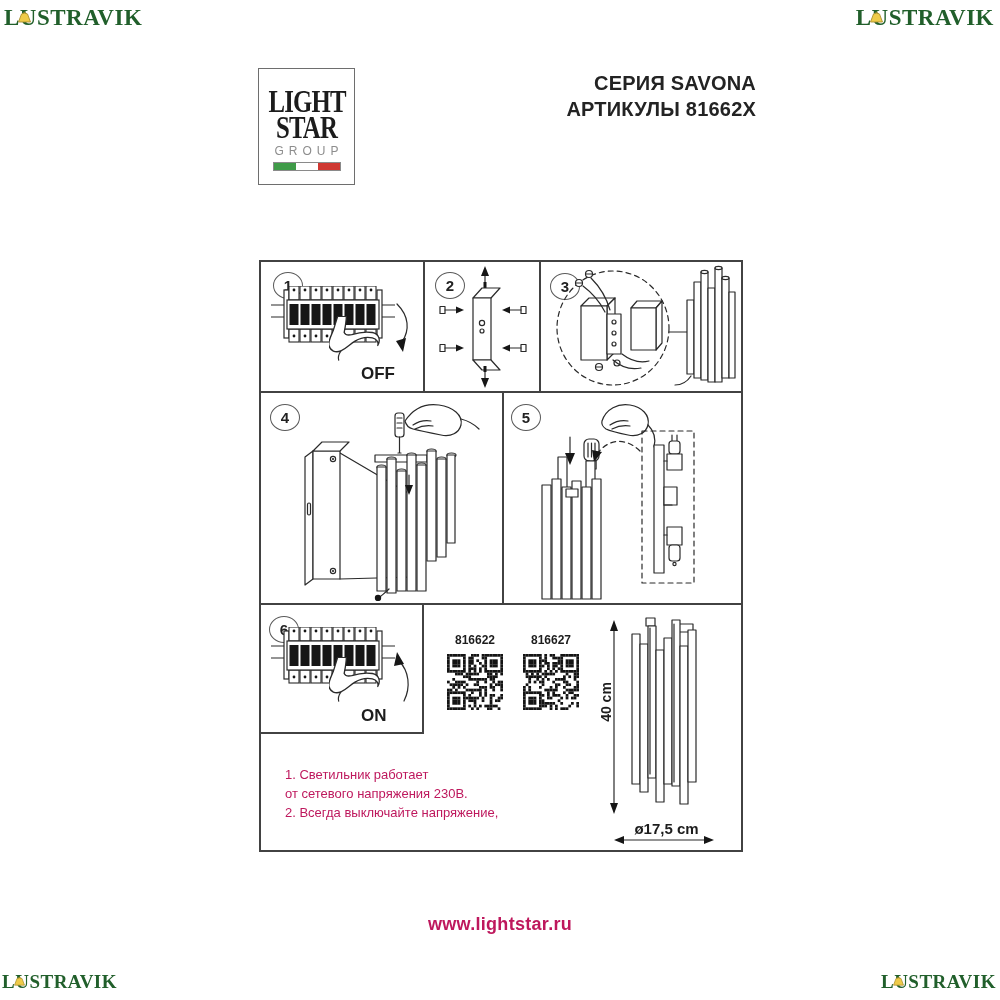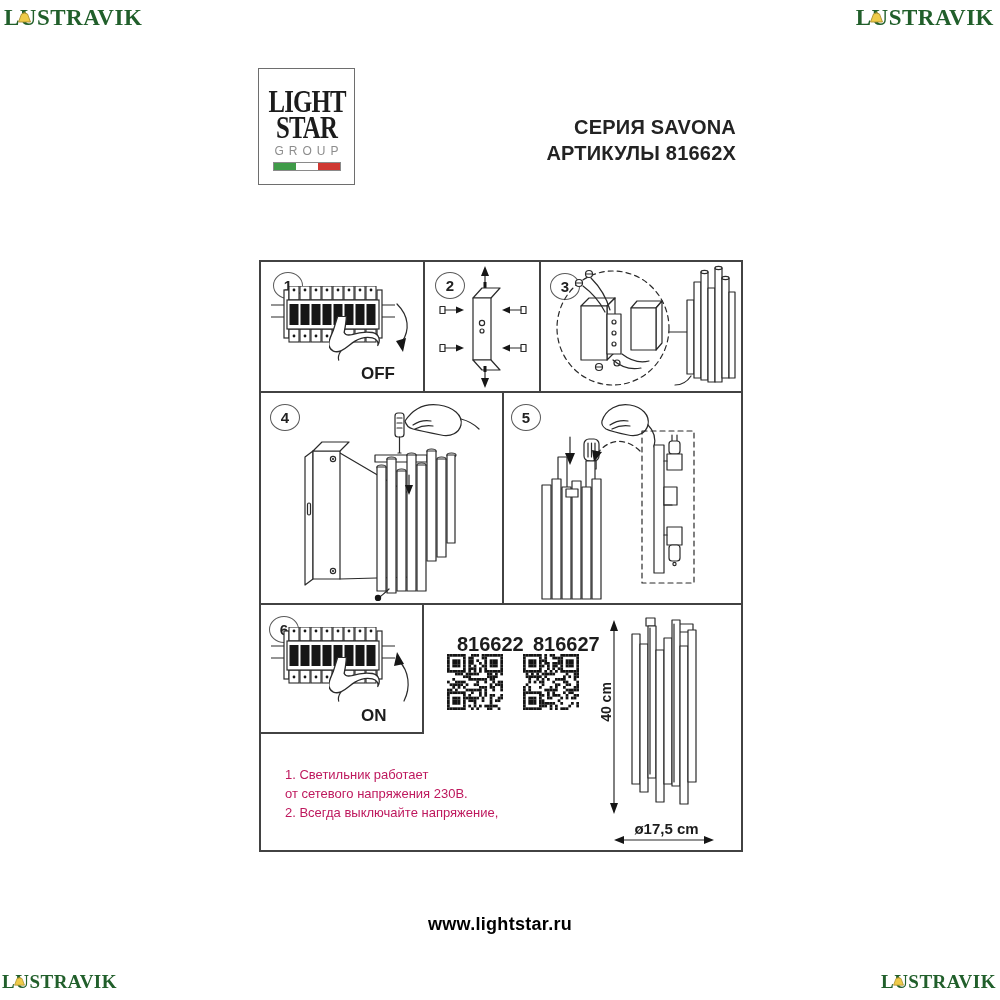--- a/index.html
+++ b/index.html
@@ -16,46 +16,46 @@
   .logo{position:absolute;left:258px;top:68px;width:97px;height:117px;
         border:1.5px solid #6e6e6e;box-sizing:border-box;text-align:center;}
   .logo .word{font-family:"Liberation Serif",serif;font-weight:bold;color:#1c1c1c;
         font-size:31px;line-height:26px;transform:scaleX(.8);transform-origin:50% 50%;
         letter-spacing:-1px;}
   .logo .grp{font-size:12px;letter-spacing:5px;color:#8d8d8d;margin-top:3px;margin-left:5px;}
   .flag{width:66px;height:7px;margin:4px auto 0;border:1px solid #8a8a8a;display:flex;box-sizing:content-box;}
   .flag span{flex:1;height:100%;}
 
   
-  .hdr{position:absolute;right:264px;text-align:right;color:#232323;font-weight:bold;white-space:nowrap;margin-top:44px;}
+  .hdr{position:absolute;right:244px;text-align:right;color:#232323;font-weight:bold;white-space:nowrap;}
   .hdr-a{top:70px;font-size:20px;line-height:26px;letter-spacing:.2px;}
   .hdr-b{top:143px;font-size:20px;line-height:22px;letter-spacing:.9px;}
 
   
   .panel{position:absolute;left:259px;top:260px;width:484px;height:592px;
          border:2px solid #424242;box-sizing:border-box;}
   .gl{position:absolute;background:#424242;}
   .stepnum{position:absolute;width:30px;height:27px;border:1.5px solid #5a5a5a;
            border-radius:50%;display:flex;align-items:center;justify-content:center;
            font-size:15px;font-weight:bold;color:#222;box-sizing:border-box;background:#fff;}
   .lbl{position:absolute;font-weight:700;color:#1d1d1d;}
-  .qrlab{position:absolute;width:58px;text-align:center;font-size:20px;font-weight:bold;color:#1d1d1d;margin-left:11px;}
+  .qrlab{position:absolute;width:58px;text-align:center;font-size:12px;font-weight:bold;color:#1d1d1d;}
 
   svg .s{stroke:#2a2a2a;stroke-width:1.2;fill:none;stroke-linecap:round;stroke-linejoin:round;}
   svg .sf{stroke:#2a2a2a;stroke-width:1.2;fill:#ffffff;stroke-linejoin:round;}
   svg .blk{fill:#161616;stroke:none;}
   svg .dsh{stroke-dasharray:5 4;}
 
   .notes{position:absolute;left:24px;top:503px;font-size:13px;line-height:19px;color:#be185d;}
   .dim-h{position:absolute;left:322px;top:432px;width:46px;text-align:center;
          font-size:14px;font-weight:bold;color:#1d1d1d;transform:rotate(-90deg);}
   .dim-d{position:absolute;left:358px;top:558px;width:95px;text-align:center;
          font-size:15px;font-weight:bold;color:#1d1d1d;}
   .footer{position:absolute;left:0;right:0;top:914px;text-align:center;
-          font-size:18px;font-weight:bold;color:#000000;letter-spacing:.3px;}
+          font-size:18px;font-weight:bold;color:#be185d;letter-spacing:.3px;}
 </style>
 </head>
 <body>
 
 <svg width="0" height="0" style="position:absolute" aria-hidden="true">
   <defs>
     <symbol id="sym-breaker" viewBox="0 0 124 60">
       <path d="M0 19 H13 M0 31 H13 M111 19 H124 M111 31 H124" stroke="#2a2a2a" stroke-width="1.2" fill="none"></path>
       <rect x="13" y="4" width="5" height="48" fill="#fff" stroke="#2a2a2a" stroke-width="1.2"></rect>
       <rect x="106" y="4" width="5" height="48" fill="#fff" stroke="#2a2a2a" stroke-width="1.2"></rect>

